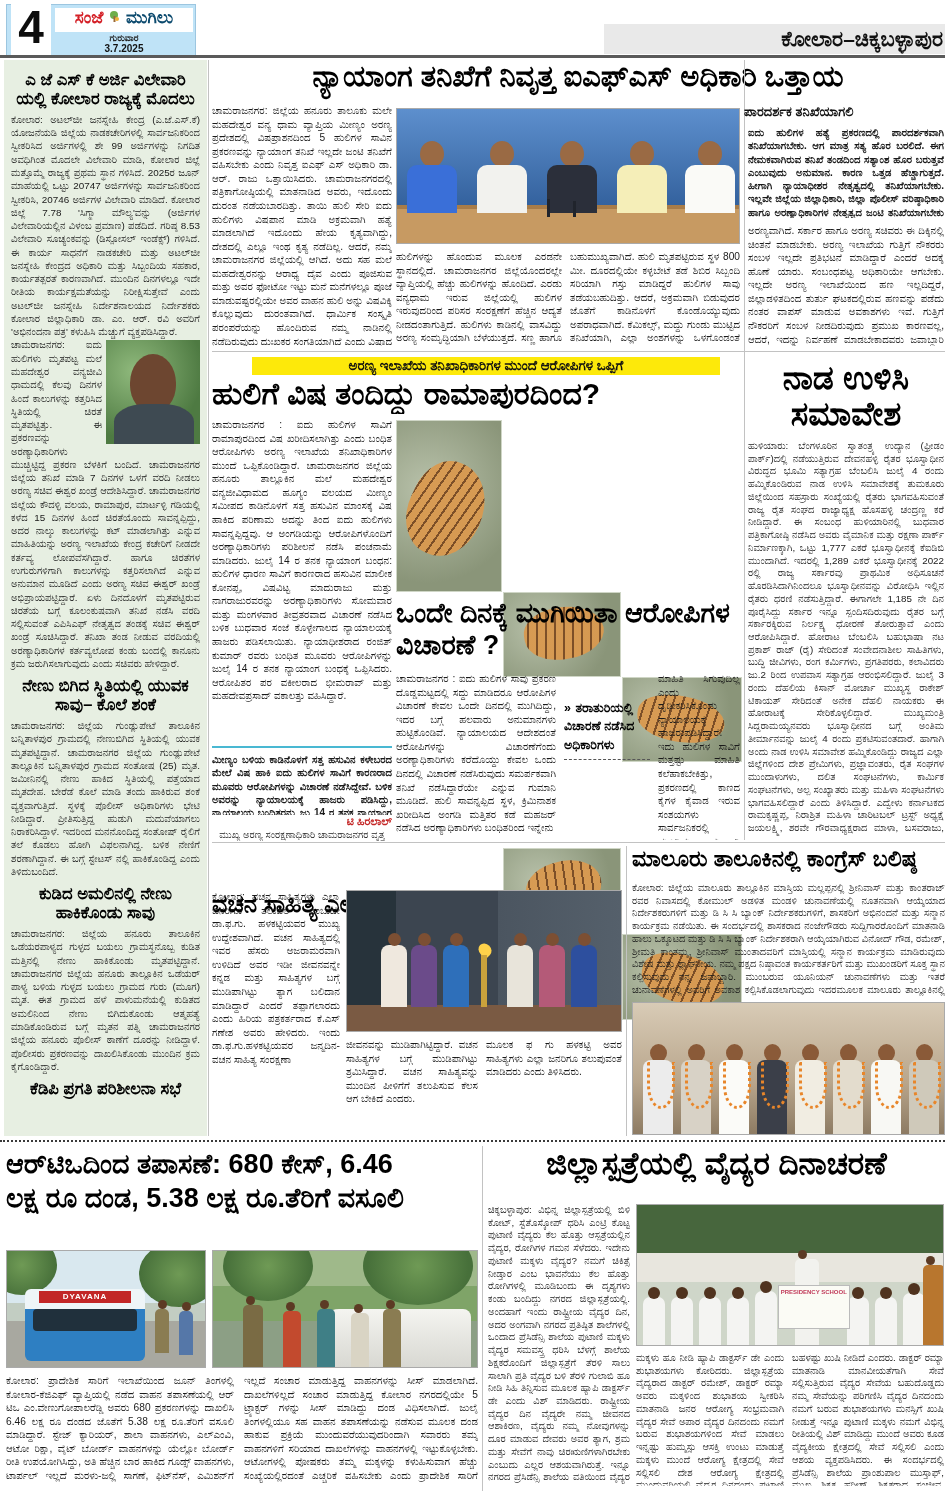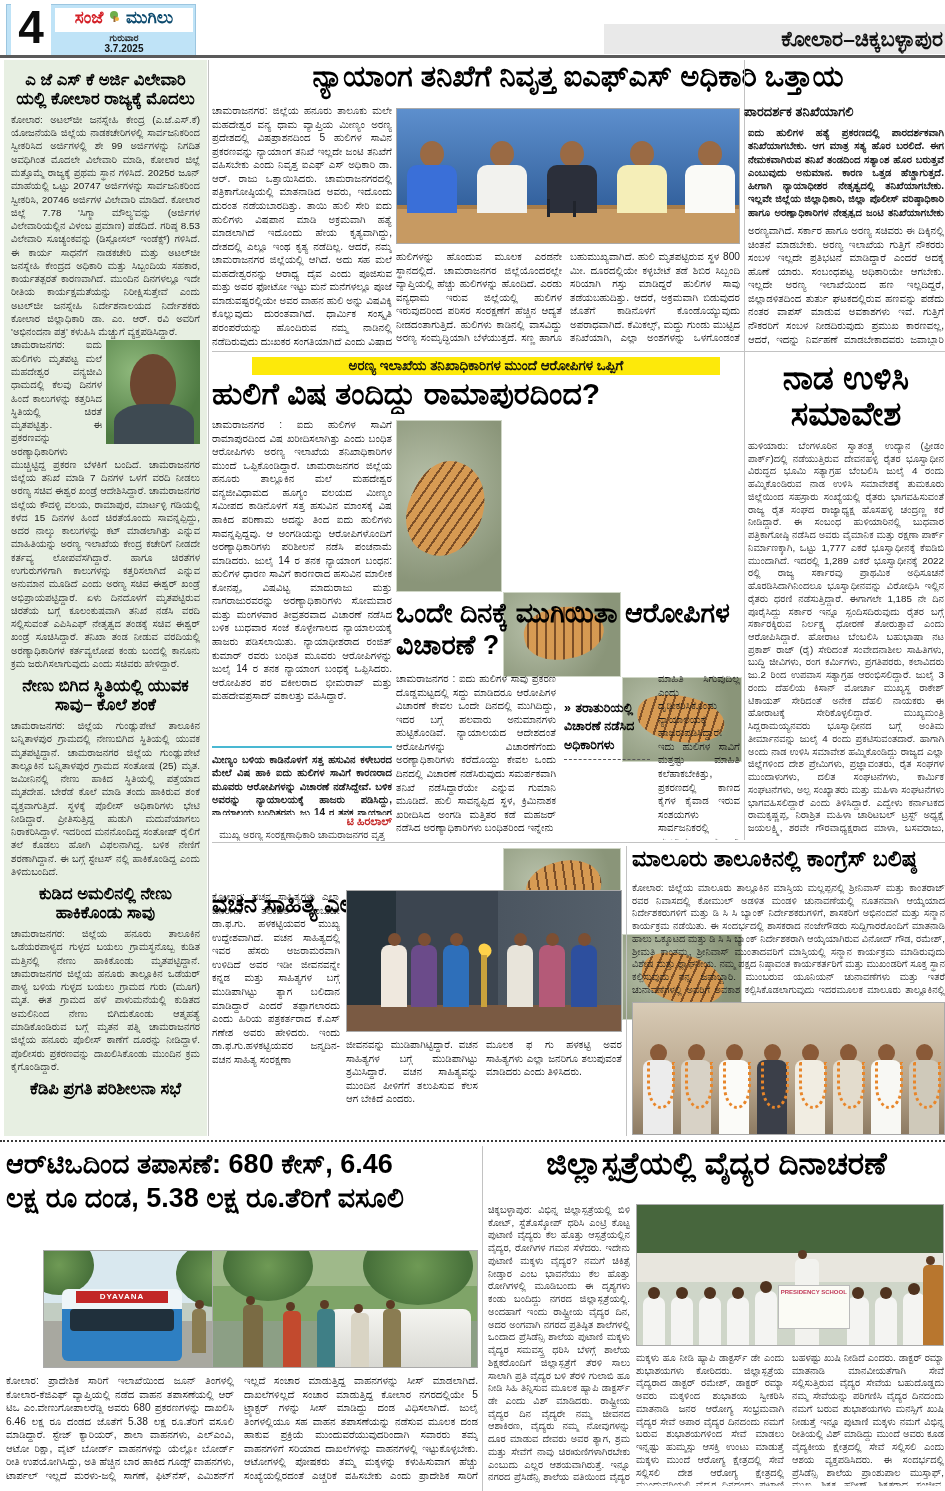--- a/index.html
+++ b/index.html
@@ -56,21 +56,21 @@
          background:#ffd24a;transform:rotate(-45deg);}
   .person{position:absolute;bottom:24px;width:26px;height:62px;border-radius:8px 8px 0 0;}
   .person:before{content:"";position:absolute;left:7px;top:-12px;width:13px;height:13px;border-radius:50%;background:#7c4f33;}
   
   #cong-photo{background:linear-gradient(#d8cbb6,#b9a68c 60%,#8d7b63);}
   .cg-man{position:absolute;bottom:0;width:34px;height:90px;}
   .cg-man .h{position:absolute;left:9px;top:0;width:17px;height:18px;border-radius:50%;background:#8a5a38;}
   .cg-man .b{position:absolute;left:2px;top:16px;width:30px;height:74px;border-radius:8px 8px 0 0;}
   .garland{position:absolute;left:6px;top:18px;width:22px;height:44px;border:3px dotted #e8862a;border-top:none;border-radius:0 0 50% 50%;}
   
-  #bus-photo{background:linear-gradient(#d9e8ef 0 45%,#c2cdc2 45% 62%,#b3b3ab 62%);margin-left:37px;}
+  #bus-photo{background:linear-gradient(#d9e8ef 0 45%,#c2cdc2 45% 62%,#b3b3ab 62%);}
   .tree{position:absolute;border-radius:50%;background:radial-gradient(circle,#6f9a55,#47703a 75%);}
   .road{position:absolute;left:0;bottom:0;width:100%;height:46px;background:#a8a8a0;}
   .bus{position:absolute;left:18px;top:38px;width:120px;height:72px;background:linear-gradient(#eef5f8 0 28%,#2e7fc2 28%);border-radius:6px;}
   .bus .ws{position:absolute;left:8px;top:20px;width:104px;height:22px;background:#20303c;border-radius:4px;}
   .bus .sign{position:absolute;left:14px;top:2px;width:92px;height:12px;background:#c22727;color:#fff;
              font-size:8px;font-weight:bold;text-align:center;line-height:12px;letter-spacing:1px;}
   .stand{position:absolute;width:14px;height:44px;border-radius:5px 5px 0 0;}
   .stand:before{content:"";position:absolute;left:3px;top:-9px;width:9px;height:9px;border-radius:50%;background:#5c3a24;}
   
   #car-photo{background:linear-gradient(#9fb98a 0 30%,#7fa468 30% 60%,#8c9f85 60%);}

